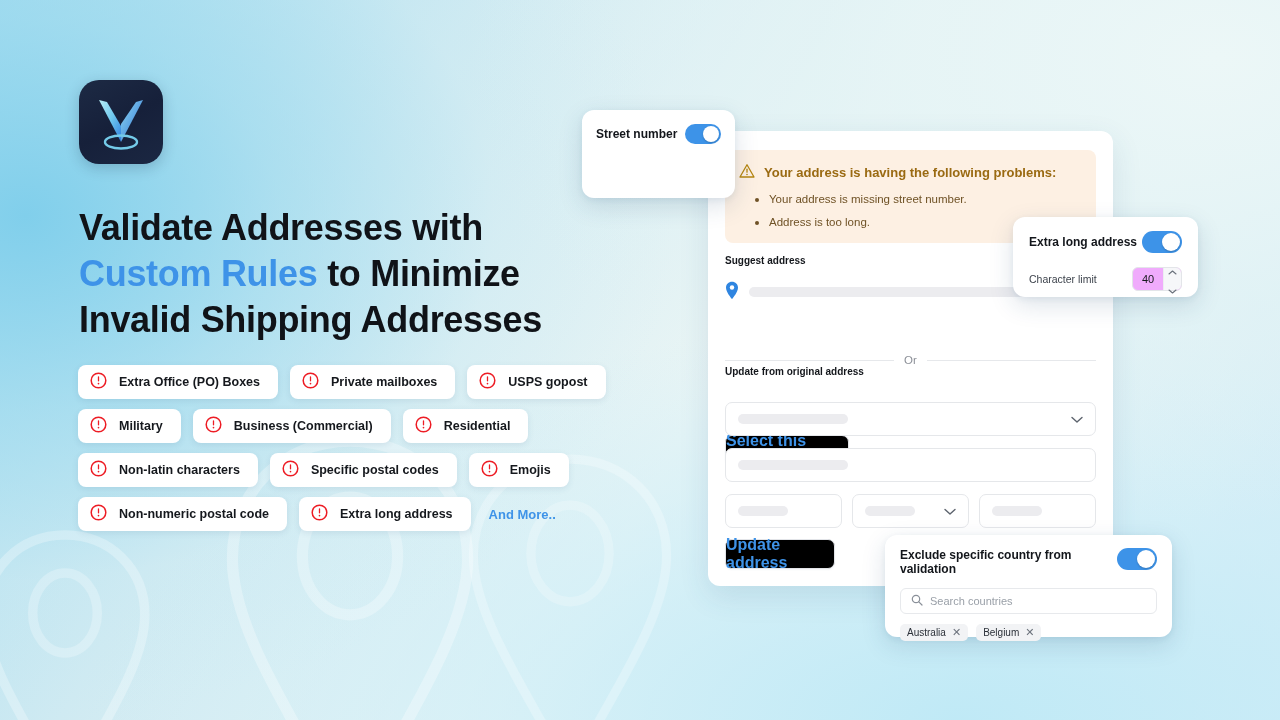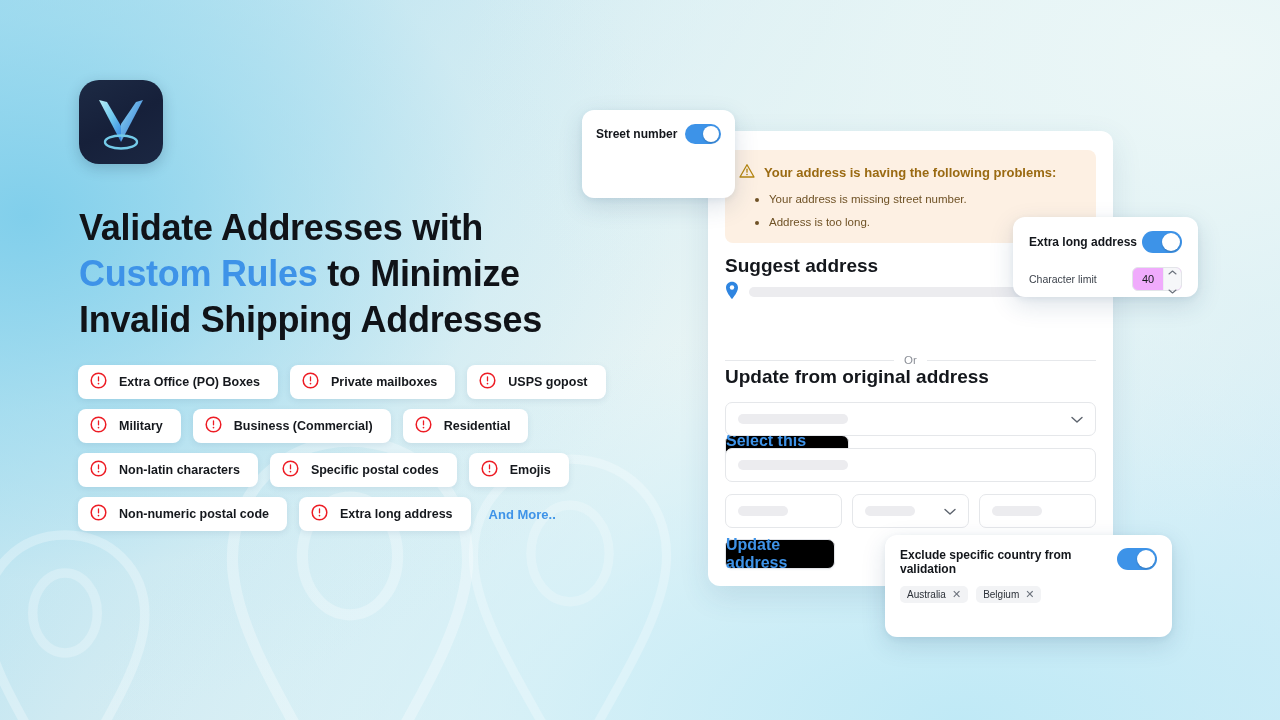--- a/index.html
+++ b/index.html
@@ -99,21 +99,21 @@
     margin-bottom: 8px;
   }
   .alert li:last-child { margin-bottom: 0; }
   .alert li::before {
     content: ""; position: absolute; left: 2px; top: 6px;
     width: 4px; height: 4px; border-radius: 50%;
     background: #6f5226;
   }
 
   .sec-title {
-    position: absolute; font-size: 19px; font-weight: 700; color: #14171c;
+    position: absolute; font-size: 10px; font-weight: 700; color: #14171c;
   }
   .sugg-title { left: 17px; top: 124px; }
   .upd-title  { left: 17px; top: 235px; }
 
   .sugg-row {
     position: absolute; left: 17px; top: 150px;
     width: 360px;
     display: flex; align-items: center; gap: 10px;
   }
   .skel {
@@ -476,20 +476,29 @@
         </span>
       </span>
     </div>
   </div>
 
   <div class="fcard card-excl">
     <div class="row">
       <span class="t">Exclude specific country from validation</span>
       <span class="toggle big"></span>
     </div>
+    <div class="search">
+      <span>
+        <svg width="12" height="12" viewBox="0 0 12 12">
+            <circle cx="5" cy="5" r="3.7" fill="none" stroke="#8a9099" stroke-width="1.2"></circle>
+            <path d="M7.8 7.8 L11 11" stroke="#8a9099" stroke-width="1.2" stroke-linecap="round"></path>
+          </svg>
+      </span>
+      <span>Search countries</span>
+    </div>
     <div class="chips" id="country-chips">
         <span class="chip">
           <span>Australia</span>
           <span class="x">✕</span>
         </span>
         <span class="chip">
           <span>Belgium</span>
           <span class="x">✕</span>
         </span>
       </div>

